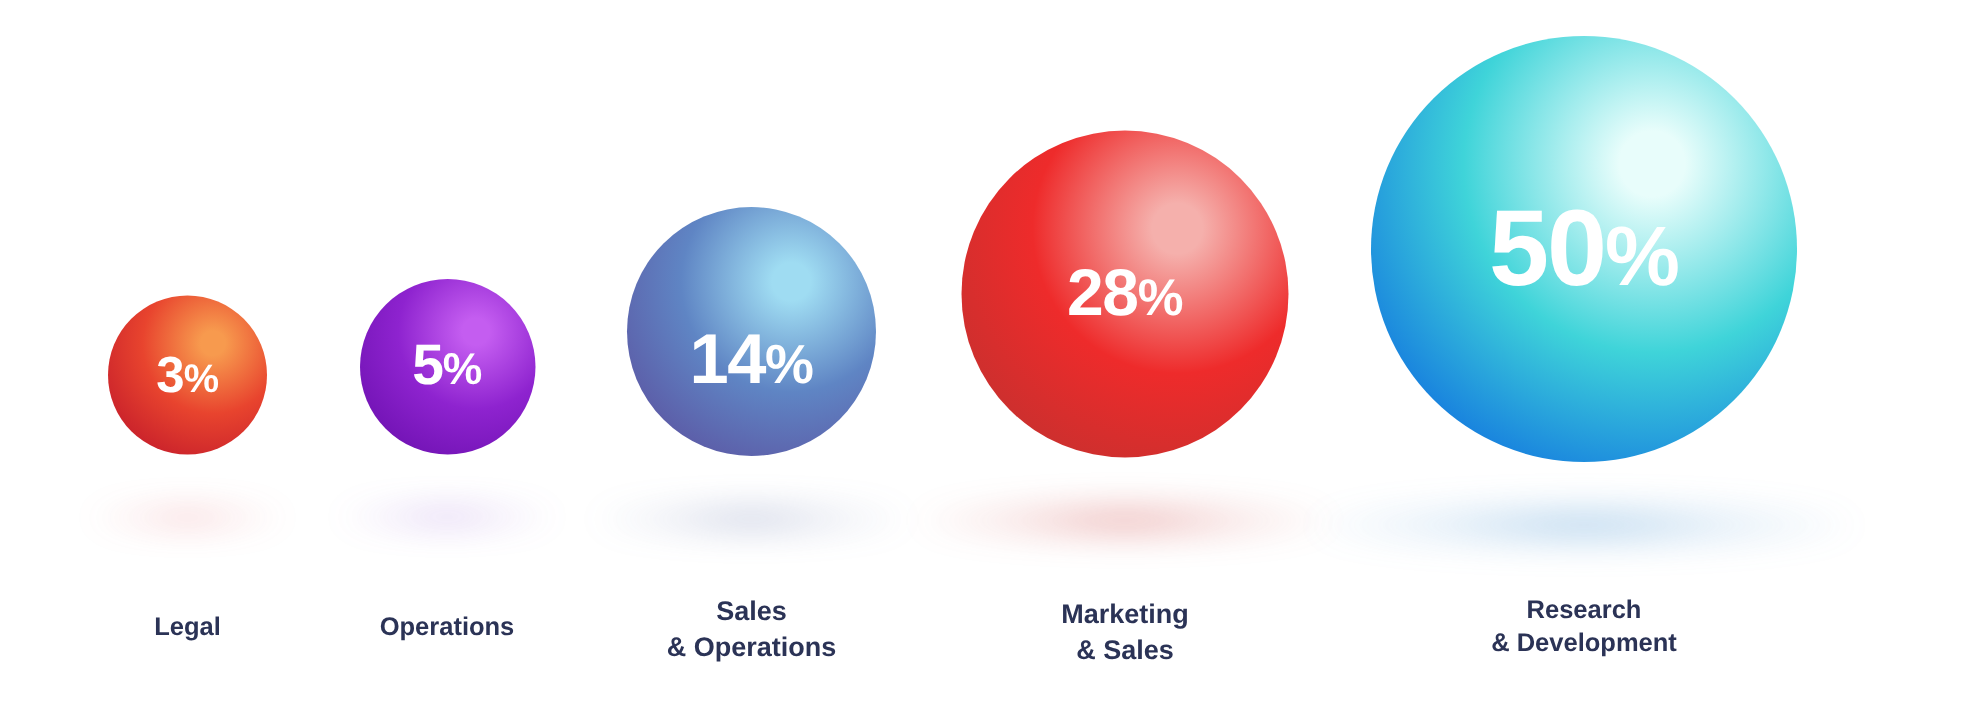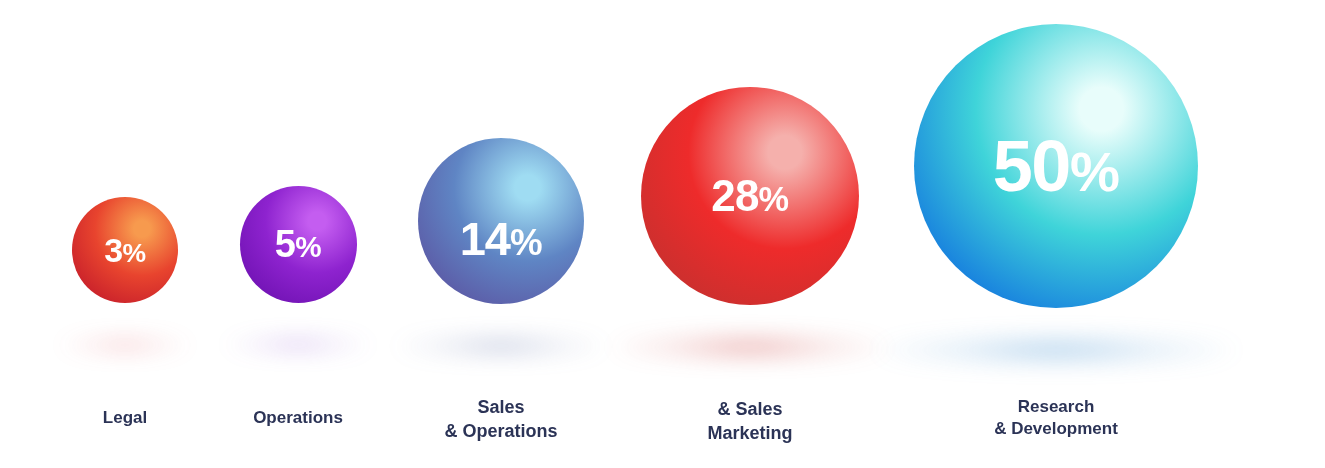--- a/index.html
+++ b/index.html
@@ -93,21 +93,21 @@
       <div class="bubble" style="width: 166px; height: 166px; left: 418px; top: 138px; background: radial-gradient(circle at 66% 30%, rgb(159, 220, 242) 0%, rgb(159, 220, 242) 8%, rgb(95, 133, 196) 46%, rgb(91, 79, 158) 92%, rgb(91, 79, 158) 100%);">
         <div class="bubble-value" style="font-size: 47px; margin-top: 35px;"><span>14</span><span class="pct">%</span></div>
       </div>
       <div class="bubble-label" style="font-size: 18px; color: rgb(43, 51, 86); width: 320px; left: 341px; top: 396px;"><div>Sales</div><div>&amp; Operations</div></div>
     </div>
     <div class="bubble-group">
       <div class="bubble-shadow" style="width: 279.04px; height: 25.07px; left: 610.48px; top: 334.465px; background: radial-gradient(rgb(207, 74, 72) 0%, rgba(207, 74, 72, 0.333) 38%, rgba(207, 74, 72, 0.067) 68%, rgba(255, 255, 255, 0) 100%);"></div>
       <div class="bubble" style="width: 218px; height: 218px; left: 641px; top: 87px; background: radial-gradient(circle at 66% 30%, rgb(245, 176, 172) 0%, rgb(245, 176, 172) 8%, rgb(238, 43, 43) 46%, rgb(192, 49, 47) 92%, rgb(192, 49, 47) 100%);">
         <div class="bubble-value" style="font-size: 44px;"><span>28</span><span class="pct">%</span></div>
       </div>
-      <div class="bubble-label" style="font-size: 18px; color: rgb(43, 51, 86); width: 320px; left: 590px; top: 398px;"><div>&amp; Sales</div><div>Marketing</div></div>
+      <div class="bubble-label" style="font-size: 18px; color: rgb(43, 51, 86); width: 320px; left: 590px; top: 398px;"><div>Marketing</div><div>&amp; Sales</div></div>
     </div>
     <div class="bubble-group">
       <div class="bubble-shadow" style="width: 363.52px; height: 32.66px; left: 874.24px; top: 333.67px; background: radial-gradient(rgb(90, 158, 214) 0%, rgba(90, 158, 214, 0.333) 38%, rgba(90, 158, 214, 0.067) 68%, rgba(255, 255, 255, 0) 100%);"></div>
       <div class="bubble" style="width: 284px; height: 284px; left: 914px; top: 24px; background: radial-gradient(circle at 66% 30%, rgb(232, 253, 251) 0%, rgb(232, 253, 251) 8%, rgb(63, 212, 217) 46%, rgb(10, 99, 224) 92%, rgb(10, 99, 224) 100%); justify-content: center;">
         <div class="bubble-value" style="font-size: 72px;"><span>50</span><span class="pct">%</span></div>
       </div>
       <div class="bubble-label" style="font-size: 17px; color: rgb(43, 51, 86); width: 320px; left: 896px; top: 396px;"><div>Research</div><div>&amp; Development</div></div>
     </div>
   </div>
 

